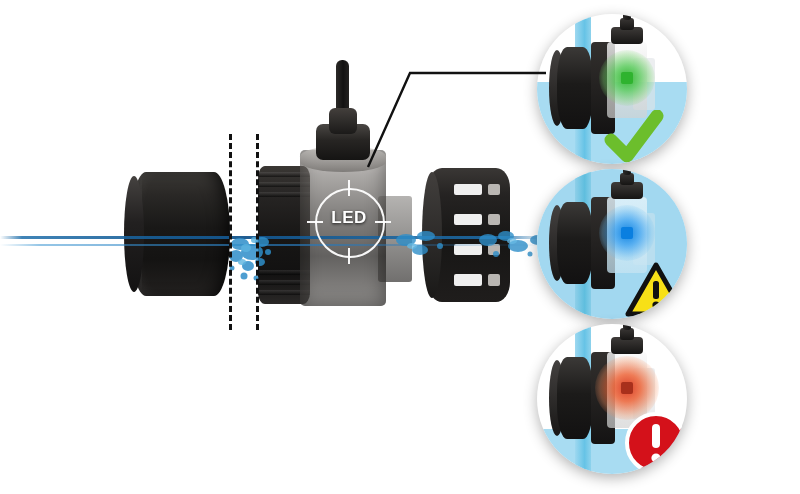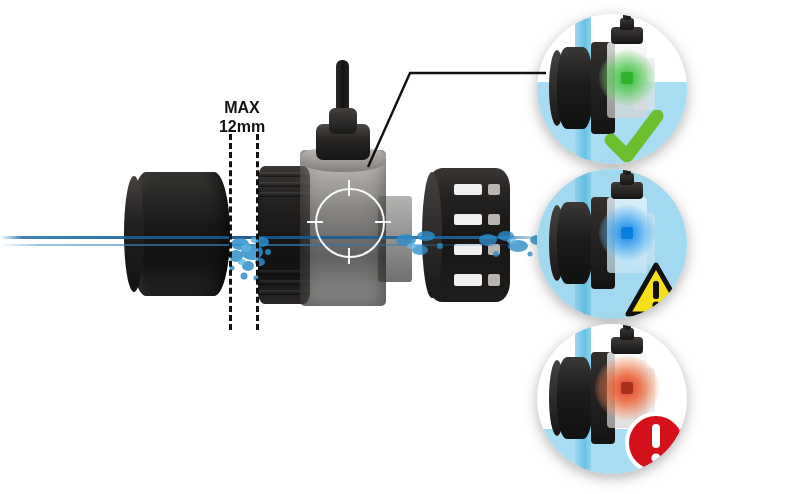--- a/index.html
+++ b/index.html
@@ -267,33 +267,30 @@
       <circle cx="104" cy="38" r="3"></circle>
       <circle cx="138" cy="38" r="2.5"></circle>
       <circle cx="152" cy="34" r="2"></circle>
     </g>
     <g fill="#66bae4" opacity=".75">
       <ellipse cx="20" cy="30" rx="5" ry="3"></ellipse>
       <ellipse cx="120" cy="25" rx="5" ry="3"></ellipse>
     </g>
   </svg>
 
-  <div class="dim-label">
-    <div>MAX</div>
-    <div>12mm</div>
-  </div>
   <div class="dash" style="left:229px;"></div>
   <div class="dash" style="left:256px;"></div>
 
   <div class="crosshair">
     <div class="ring"></div>
     <div class="tick t-top"></div>
     <div class="tick t-bot"></div>
     <div class="tick t-left"></div>
     <div class="tick t-right"></div>
+    <div class="lbl">LED</div>
   </div>
 
   <svg class="leader" width="220" height="120" viewBox="0 0 220 120">
     <polyline points="18,112 60,18 196,18" fill="none" stroke="#111" stroke-width="2.4"></polyline>
   </svg>
 
   <div class="callout" style="left:537px;top:14px;">
     <div class="co-water" style="top:68px;height:82px;background:#a8dcf2;"></div>
     <div class="co-plate" style="left:38px;"></div>
     <div class="co-cyl-cap" style="left:12px;top:36px;width:16px;height:76px;"></div>

